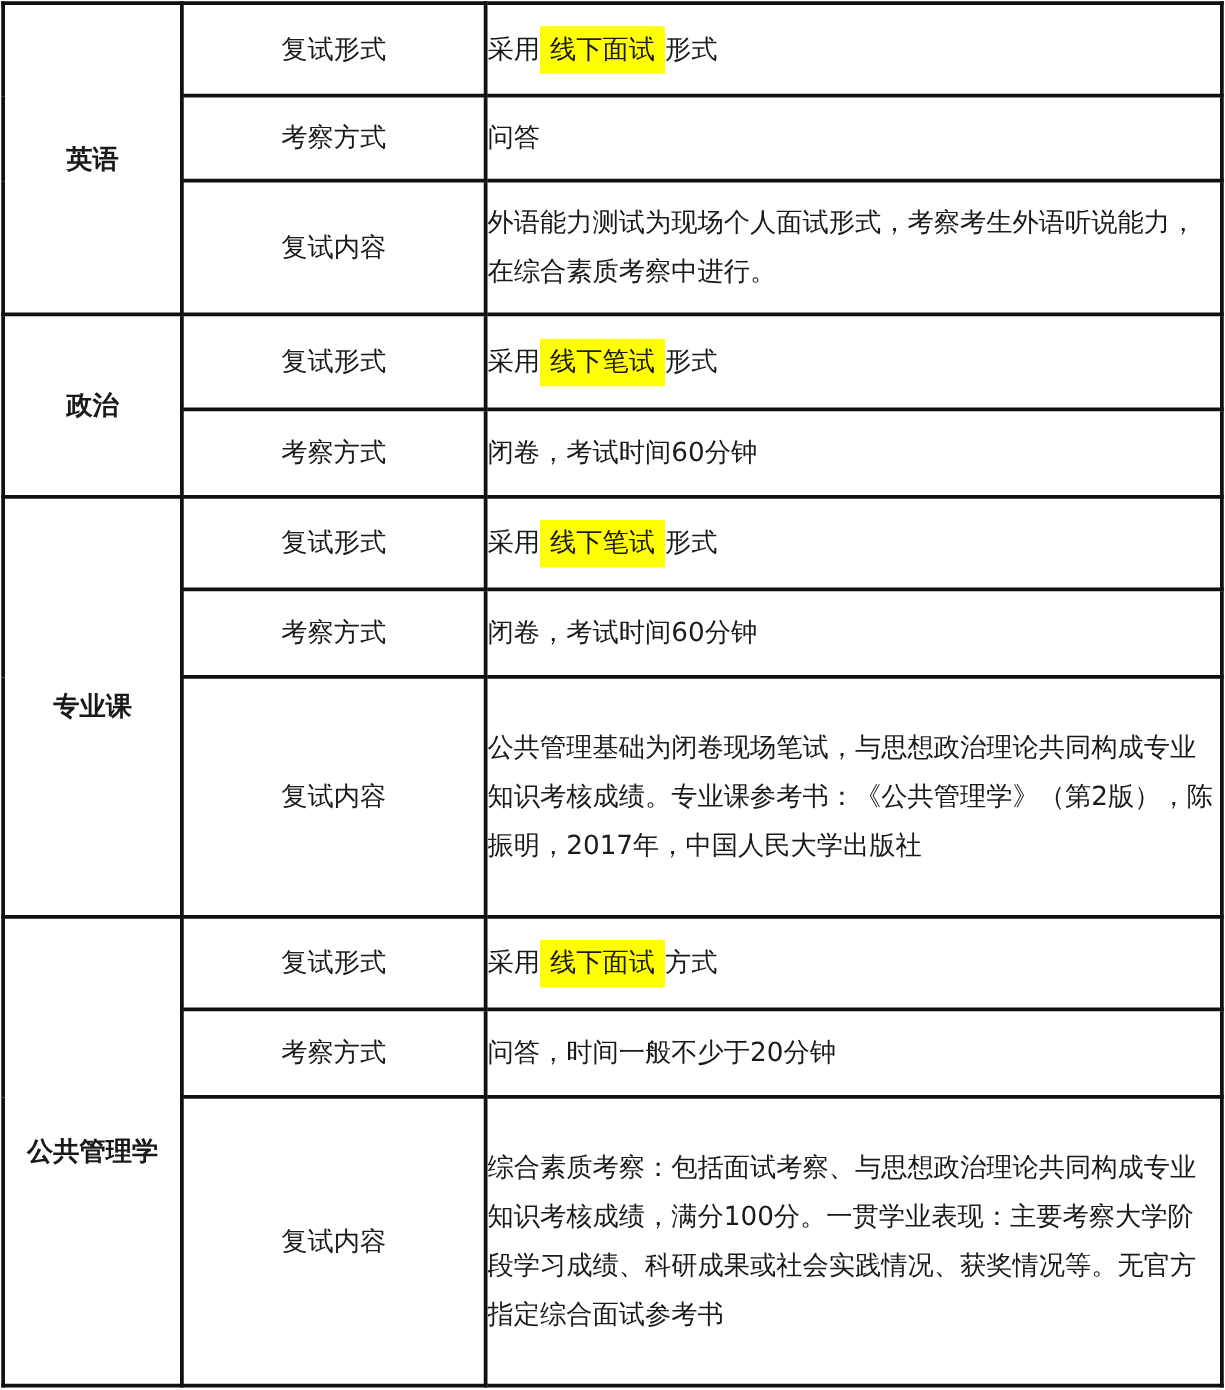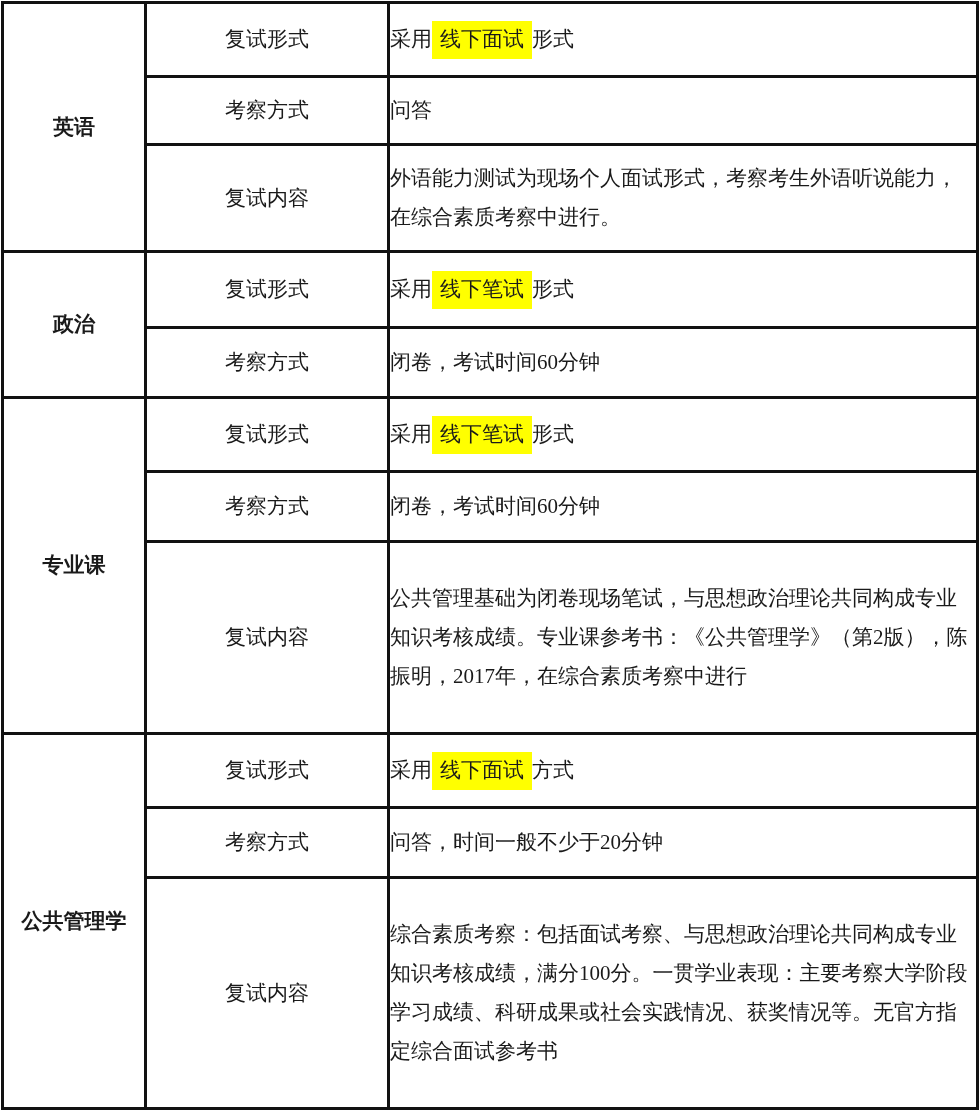--- a/index.html
+++ b/index.html
@@ -7,21 +7,20 @@
   table.grid {
     position: absolute; left: 1px; top: 1px;
     width: 978px; border-collapse: collapse; table-layout: fixed;
   }
   table.grid td {
     border: 3px solid #111;
     padding: 0;
     vertical-align: middle;
     font-size: 21px;
     line-height: 39px;
-    font-family: Liberation Serif, serif;
   }
   td.subject { width: 140px; text-align: center; font-weight: bold; font-size: 21px; margin-top: 16px; }
   td.label { width: 240px; text-align: center; }
   td.content { text-align: left; padding: 0 20px 0 21px; }
   td.content .para { display: block; padding: 6px 0; }
   .hl { background: #ffff00; padding: 6px 8px 8px 8px; margin-top: 24px; }
 </style>
 </head>
 <body>
 
@@ -65,21 +64,21 @@
         <span>采用</span><span class="hl">线下笔试</span><span>形式</span>
       </td>
     </tr>
     <tr style="height:70px">
       <td class="label">考察方式</td>
       <td class="content">闭卷，考试时间60分钟</td>
     </tr>
     <tr style="height:192px">
       <td class="label">复试内容</td>
       <td class="content">
-          <span class="para">公共管理基础为闭卷现场笔试，与思想政治理论共同构成专业知识考核成绩。专业课参考书：《公共管理学》（第2版），陈振明，2017年，在综合素质考察中进行</span>
+          <span class="para">公共管理基础为闭卷现场笔试，与思想政治理论共同构成专业知识考核成绩。专业课参考书：《公共管理学》（第2版），陈振明，2017年，中国人民大学出版社</span>
         </td>
     </tr>
 
     <tr style="height:74px">
       <td class="subject" rowspan="3">公共管理学</td>
       <td class="label">复试形式</td>
       <td class="content">
         <span>采用</span><span class="hl">线下面试</span><span>方式</span>
       </td>
     </tr>

